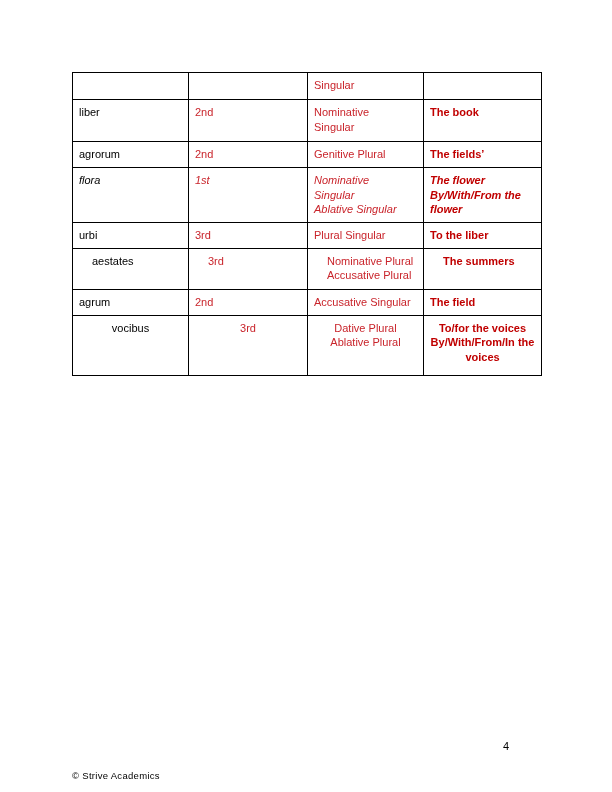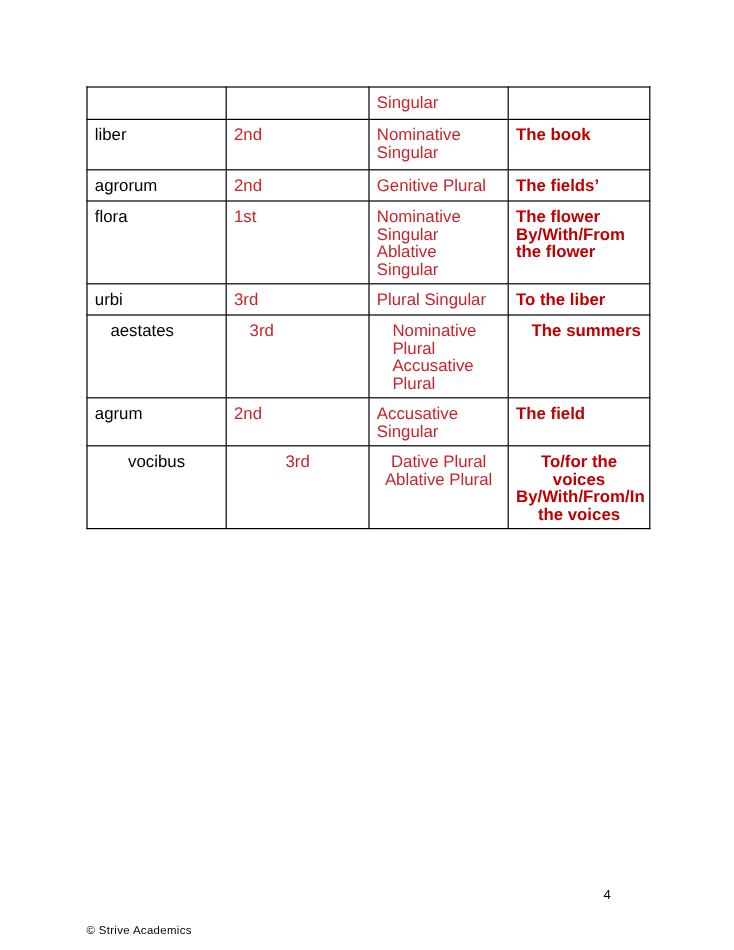--- a/index.html
+++ b/index.html
@@ -30,21 +30,21 @@
     left: 72px;
     top: 72px;
     width: 469px;
     border-collapse: collapse;
     table-layout: fixed;
   }
   .decl-table td {
     border: 1px solid #000000;
     vertical-align: top;
     padding: 5px 6px 5px 6px;
-    font-size: 14px;
+    font-size: 11px;
     line-height: 14.5px;
   }
 
   col.c-word   { width: 116px; }
   col.c-decl   { width: 119px; }
   col.c-case   { width: 116px; }
   col.c-trans  { width: 118px; }
 
   
   .cell-word {
@@ -65,21 +65,21 @@
   }
   .cell-head {
     color: #C9242B;
     font-weight: normal;
   }
 
   
   tr.row-head  td { height: 16px; }
   tr.row-0     td { height: 31px; }
   tr.row-1     td { height: 15px; }
-  tr.row-2     td { height: 43px; }
+  tr.row-2     td { height: 43px; font-style: italic; }
   tr.row-3     td { height: 15px; }
   tr.row-4     td { height: 30px; padding-left: 19px; }
   tr.row-5     td { height: 15px; }
   tr.row-6     td { height: 49px; text-align: center; }
 
   
   .footer {
     position: absolute;
     left: 72px;
     top: 740px;

